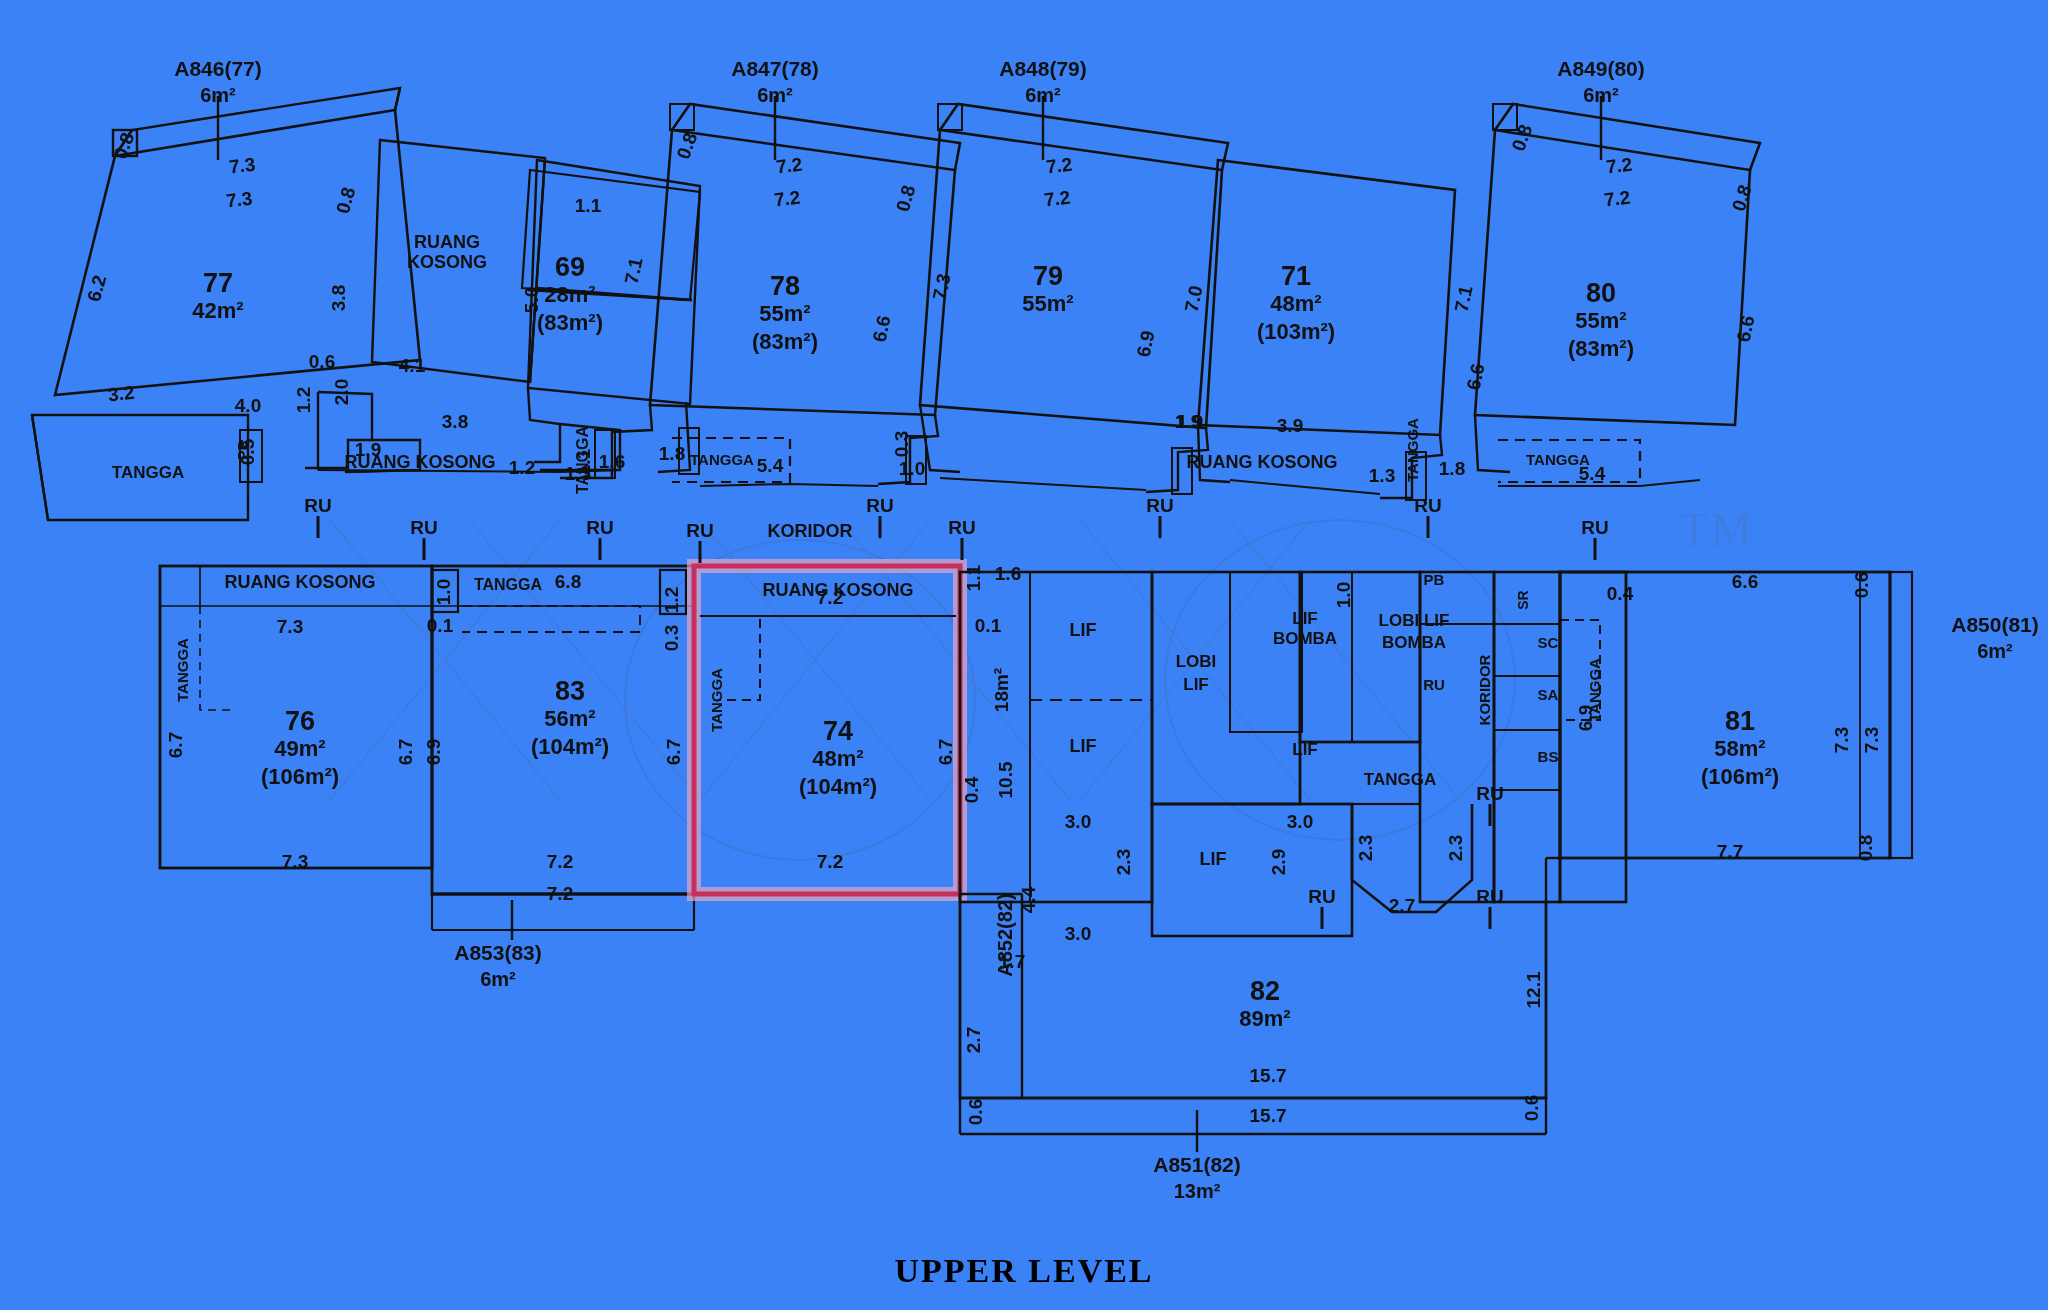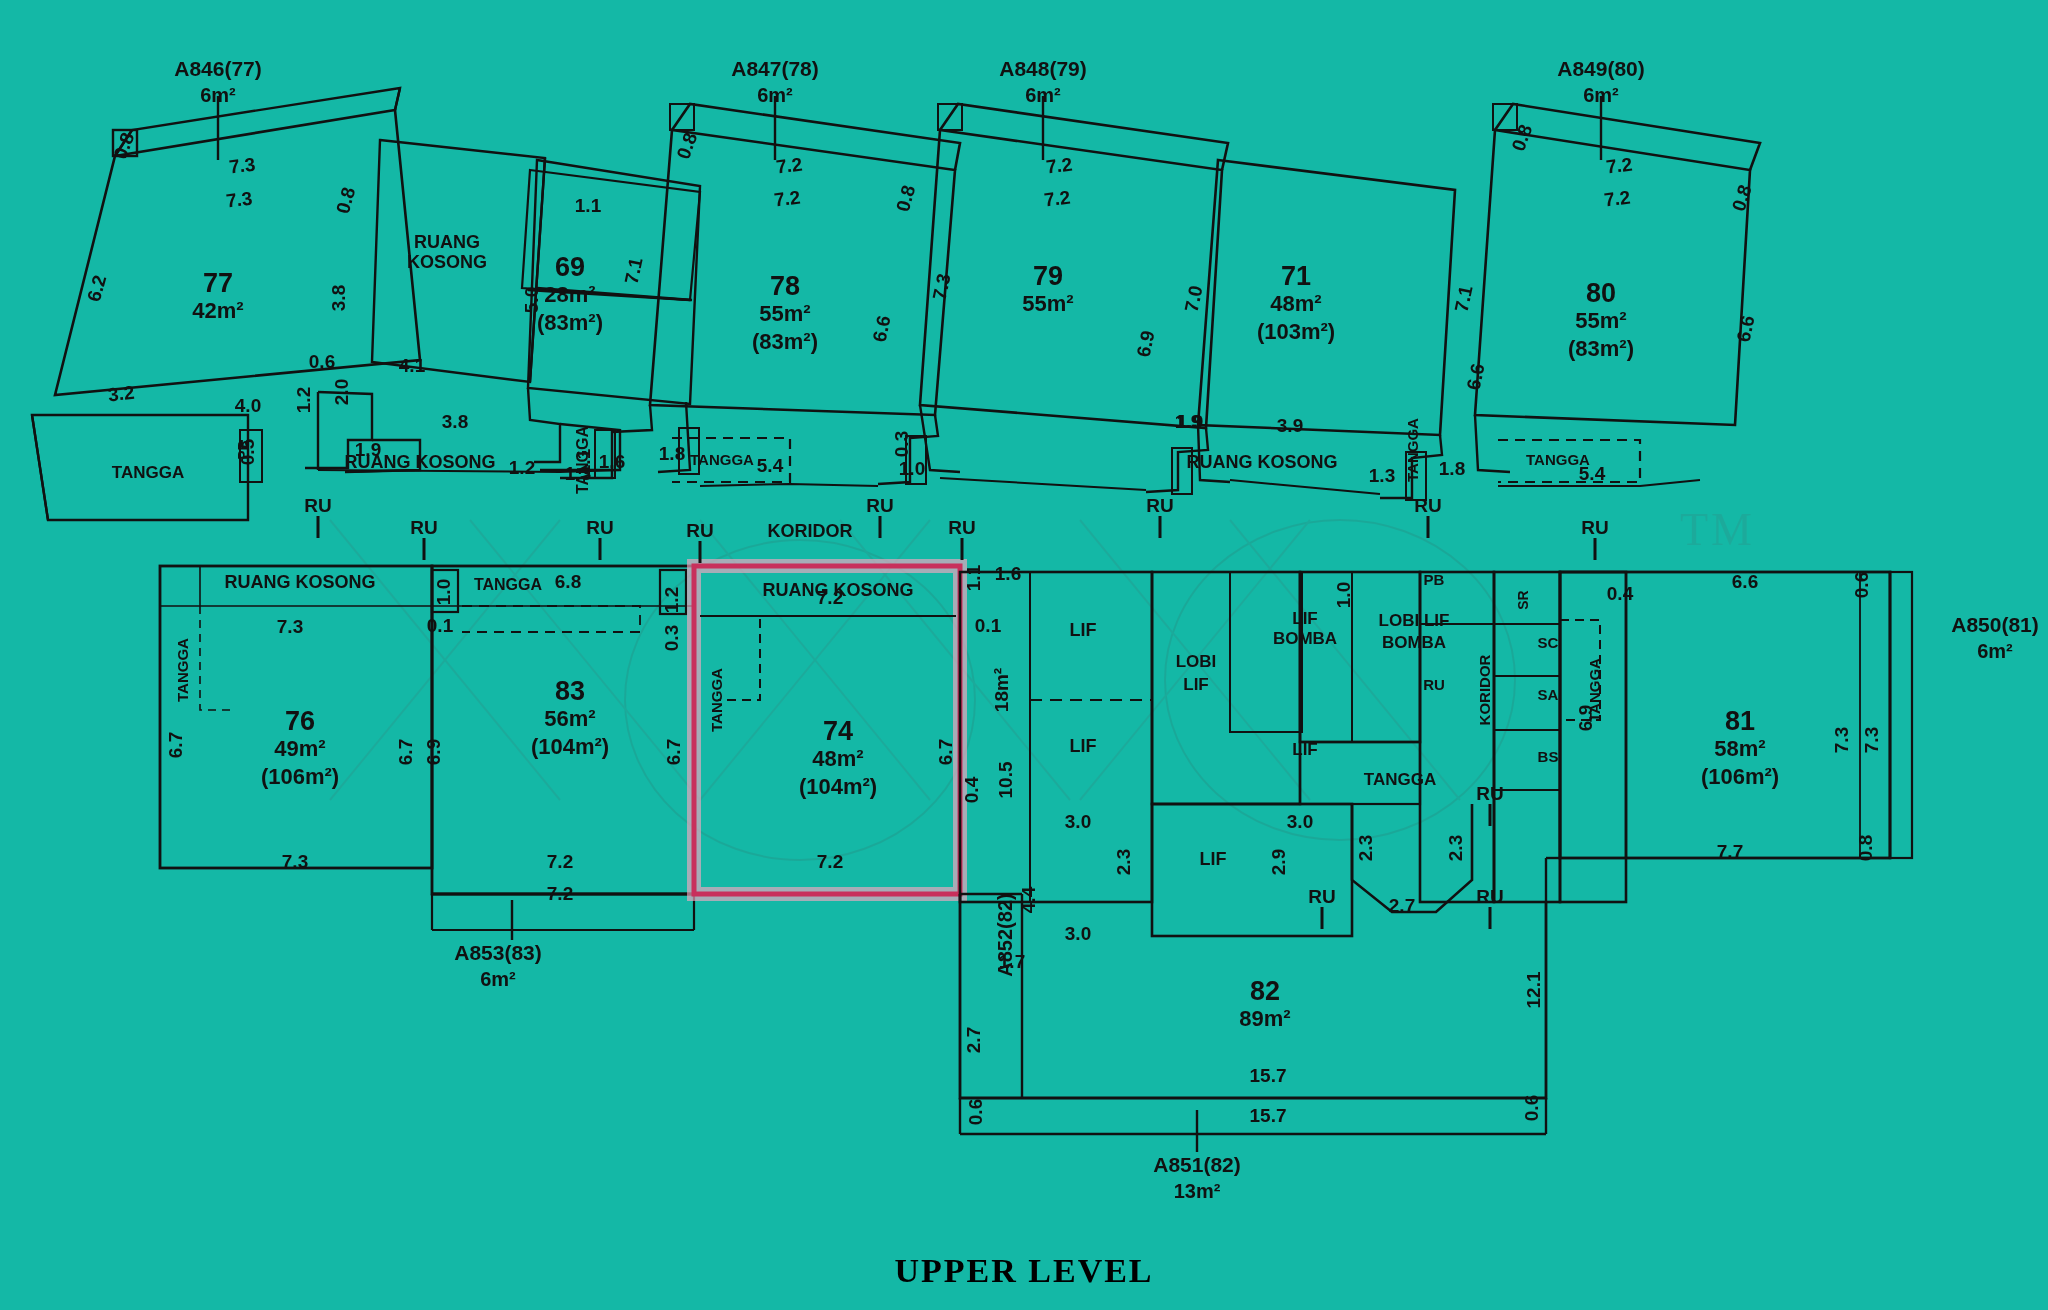--- a/index.html
+++ b/index.html
@@ -1,17 +1,17 @@
 <!DOCTYPE html>
 <html><head>
 <meta charset="utf-8">
 <style>
   html,body{margin:0;padding:0;background:#ffffff;}
   body{font-family:"Liberation Sans",sans-serif;}
-  #plan-root{position:relative;width:2048px;height:1310px;background:#14b8a6;overflow:hidden;}
+  #plan-root{position:relative;width:2048px;height:1310px;background:#3b82f6;overflow:hidden;}
   svg#plan-svg{position:absolute;left:0;top:0;width:2048px;height:1310px;}
   .ttl{font-family:"Liberation Serif",serif;font-weight:bold;letter-spacing:2px;}
 </style>
 </head>
 <body>
 
 <div id="plan-root">
   <svg id="plan-svg" viewBox="0 0 2048 1310">
     <defs>
       <g id="watermark-group"></g>

